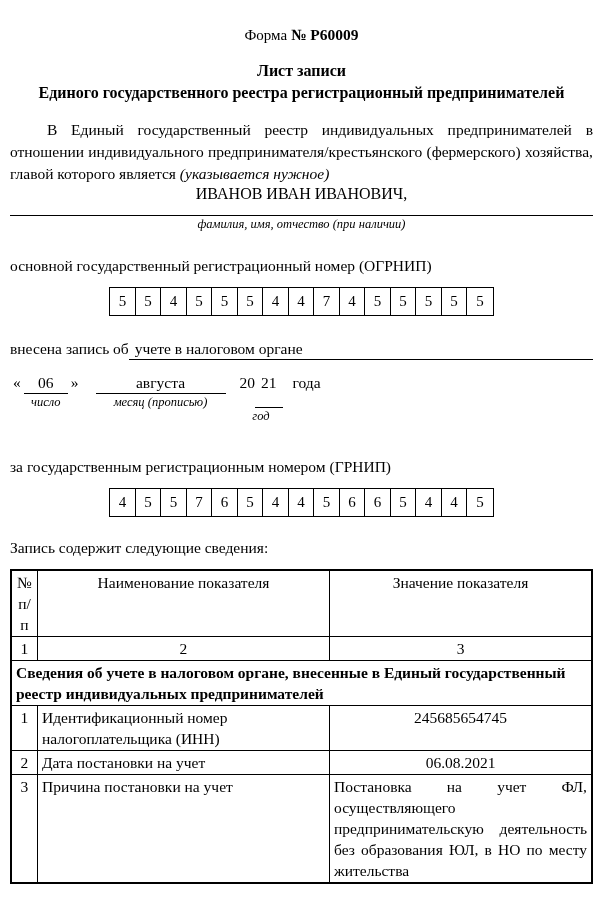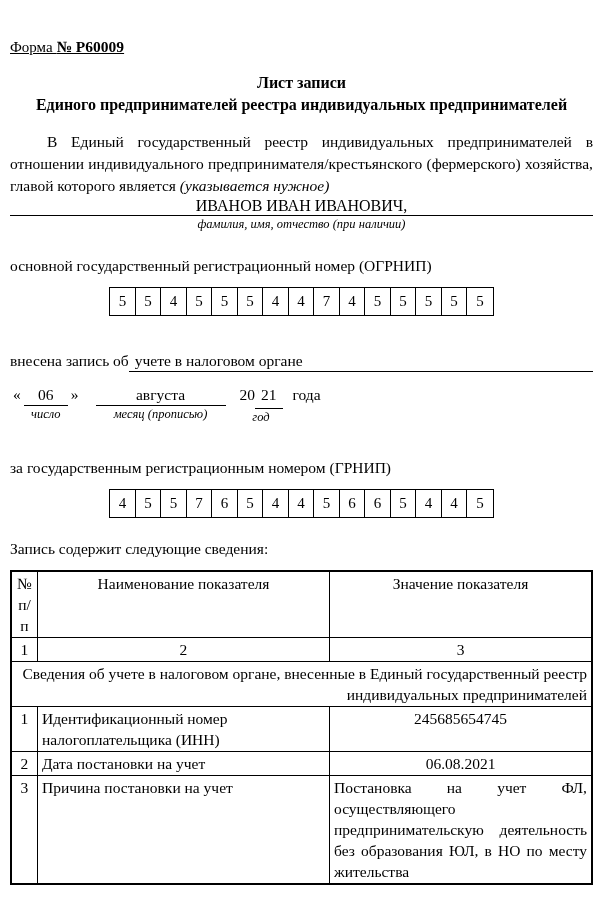--- a/index.html
+++ b/index.html
@@ -6,85 +6,85 @@
   html,body { width:603px; height:904px; background:#ffffff; overflow:hidden; }
   body {
     font-family:"Liberation Serif", serif;
     color:#000;
     font-size:15.5px;
   }
   .page { padding:12px 10px 0 10px; width:603px; }
 
   
   .annex { margin-left:437px; font-size:13.5px; line-height:1.28; }
-  .form-line { text-align:left; margin-top:26px; font-size:15px;text-decoration:underline; }
+  .form-line { text-align:center; margin-top:14px; font-size:15px; }
   .form-line b { font-size:15.5px; }
 
   
   .doc-title { margin-top:16px; text-align:center; font-weight:bold; font-size:16px; line-height:1.35; }
 
   
   .intro { margin-top:16px; text-align:justify; text-indent:37px; line-height:22px; }
   .intro .note { font-style:italic; }
-  .name-line { border-bottom:1px solid #000; text-align:center; font-size:16px; padding-bottom:0; }
+  .name-line { border-bottom:1px solid #000; text-align:center; font-size:16px; padding-bottom:12px; }
   .name-caption { text-align:center; font-style:italic; font-size:12.5px; margin-top:1px; }
 
   .label-line { margin-top:25px; }
 
   
   .digit-row-wrap { margin-top:12px; text-align:center; }
   .digit-row { display:inline-flex; border:1px solid #000; }
   .digit-cell {
     width:25.5px; height:27px; line-height:26px;
     border-right:1px solid #000; text-align:center; font-size:15px;
   }
   .digit-cell:last-child { border-right:none; }
 
   
   .record-line { margin-top:24px; display:flex; align-items:baseline; }
-  .record-line .lbl { white-space:nowrap;margin-top:12px; }
+  .record-line .lbl { white-space:nowrap; }
   .record-line .val { flex:1; border-bottom:1px solid #000; padding:0 0 1px 6px; }
 
   
   .date-line { margin-top:14px; display:flex; align-items:flex-start; }
   .q { padding:0 3px; }
   .blank { display:inline-block; text-align:center; vertical-align:top; }
   .blank .bv { display:block; border-bottom:1px solid #000; padding:0 12px 1px 12px; min-width:44px; }
   .blank .bc { display:block; font-style:italic; font-size:12.5px; margin-top:1px; }
   .blank.month { margin-left:14px; }
   .blank.month .bv { min-width:130px; }
   .year-grp { display:inline-block; text-align:center; margin-left:14px; }
   .year-grp .yl { display:block; }
-  .year-grp .yu { display:inline-block; border-bottom:1px solid #000; padding:0 6px 4px 6px;text-align:center; }
+  .year-grp .yu { display:inline-block; border-bottom:1px solid #000; padding:0 6px 15px 6px;text-align:center; }
   .year-grp .bc { display:block; font-style:italic; font-size:12.5px; margin-top:1px; }
   .goda { margin-left:10px; }
 
   
   .tbl-intro { margin-top:22px; }
   table.details { margin-top:12px; border-collapse:collapse; width:583px; border:2px solid #000; table-layout:fixed; }
   table.details td { border:1px solid #000; padding:1px 4px; line-height:21px; vertical-align:top; font-size:15.5px; }
   td.c-num { width:25px; text-align:center; padding:1px 1px; }
   td.c-name { width:276px; }
   td.c-val { width:248px; }
   .th-c { text-align:center; vertical-align:middle; }
-  td.sec-hdr { font-weight:normal; text-align:right; padding:2px 10px; }
+  td.sec-hdr { font-weight:bold; text-align:left; padding:2px 10px; }
   .val-center { text-align:center; }
   .val-justify { text-align:justify; }
 </style>
 </head>
 <body>
 
 <div class="page">
 
 
   <div class="form-line"><span>Форма </span><b>№ Р60009</b></div>
 
   <div class="doc-title">
     <div>Лист записи</div>
-    <div>Единого предпринимателей реестра индивидуальных предпринимателей</div>
+    <div>Единого государственного реестра регистрационный предпринимателей</div>
   </div>
 
   <div class="intro"><span>В Единый государственный реестр индивидуальных предпринимателей в отношении индивидуального предпринимателя/крестьянского (фермерского) хозяйства, главой которого является </span><span class="note">(указывается нужное)</span></div>
 
   <div class="name-line">ИВАНОВ ИВАН ИВАНОВИЧ,</div>
   <div class="name-caption">фамилия, имя, отчество (при наличии)</div>
 
   <div class="label-line">основной государственный регистрационный номер (ОГРНИП)</div>
   <div class="digit-row-wrap">
     <span class="digit-row">

